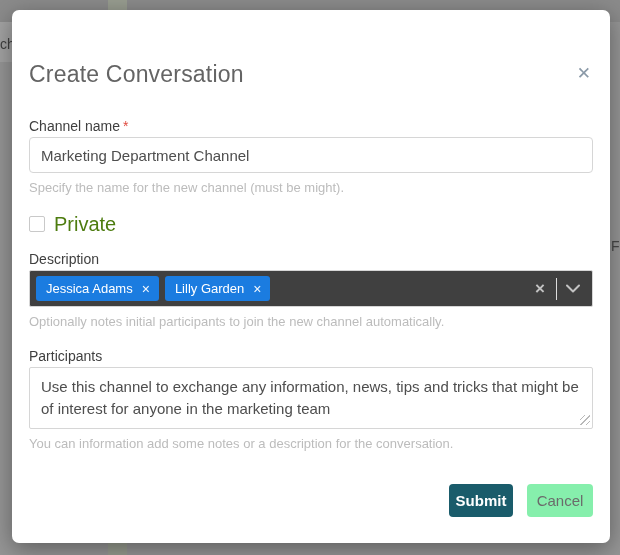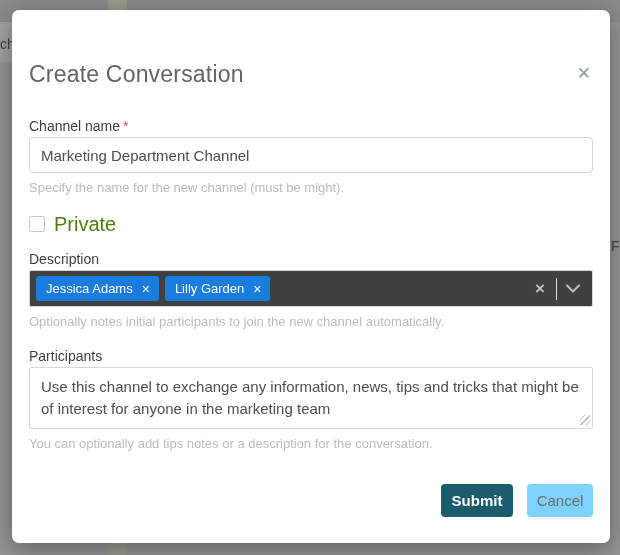--- a/index.html
+++ b/index.html
@@ -77,22 +77,22 @@
   .textarea-wrap { position:relative; width:564px; }
   .resize-handle {
     position:absolute; right:3px; bottom:4px; width:10px; height:10px;
     background:repeating-linear-gradient(135deg, transparent 0 3px, #b9b9b9 3px 4px);
     pointer-events:none;
   }
 
   .footer { display:flex; justify-content:flex-end; align-items:center; margin-top:31px; }
   .btn { height:33px; border:none; border-radius:4px; font-size:15px; cursor:pointer;
          font-family:"Liberation Sans",sans-serif; }
-  .btn-submit { width:72px; color:#ffffff; font-weight:bold; margin-right:14px; }
-  .btn-cancel { width:66px; background:#7dd3fc; color:#6b6b6b; }
+  .btn-submit { width:64px; color:#ffffff; font-weight:bold; margin-right:14px; }
+  .btn-cancel { width:66px; background:#86efac; color:#6b6b6b; }
 </style>
 </head>
 <body>
 
 <div class="bg-topband"></div>
 <div class="bg-strip"></div>
 <div class="bg-left-block"></div>
 <div class="bg-left-text">ch</div>
 <div class="bg-right-text">F</div>
 
@@ -138,21 +138,21 @@
     </div>
     <div class="help-text">Optionally notes initial participants to join the new channel automatically.</div>
   </div>
 
   <div class="group-description">
     <label class="field-label">Participants</label>
     <div class="textarea-wrap">
       <textarea class="description-area" style="">Use this channel to exchange any information, news, tips and tricks that might be of interest for anyone in the marketing team</textarea>
       <span class="resize-handle"></span>
     </div>
-    <div class="help-text">You can optionally add tips notes or a description for the conversation.</div>
+    <div class="help-text">You can information add some notes or a description for the conversation.</div>
   </div>
 
   <div class="footer">
     <button class="btn btn-submit" style="background: rgb(26, 92, 107);">Submit</button>
     <button class="btn btn-cancel">Cancel</button>
   </div>
 
 </div>
 
 </body></html>

